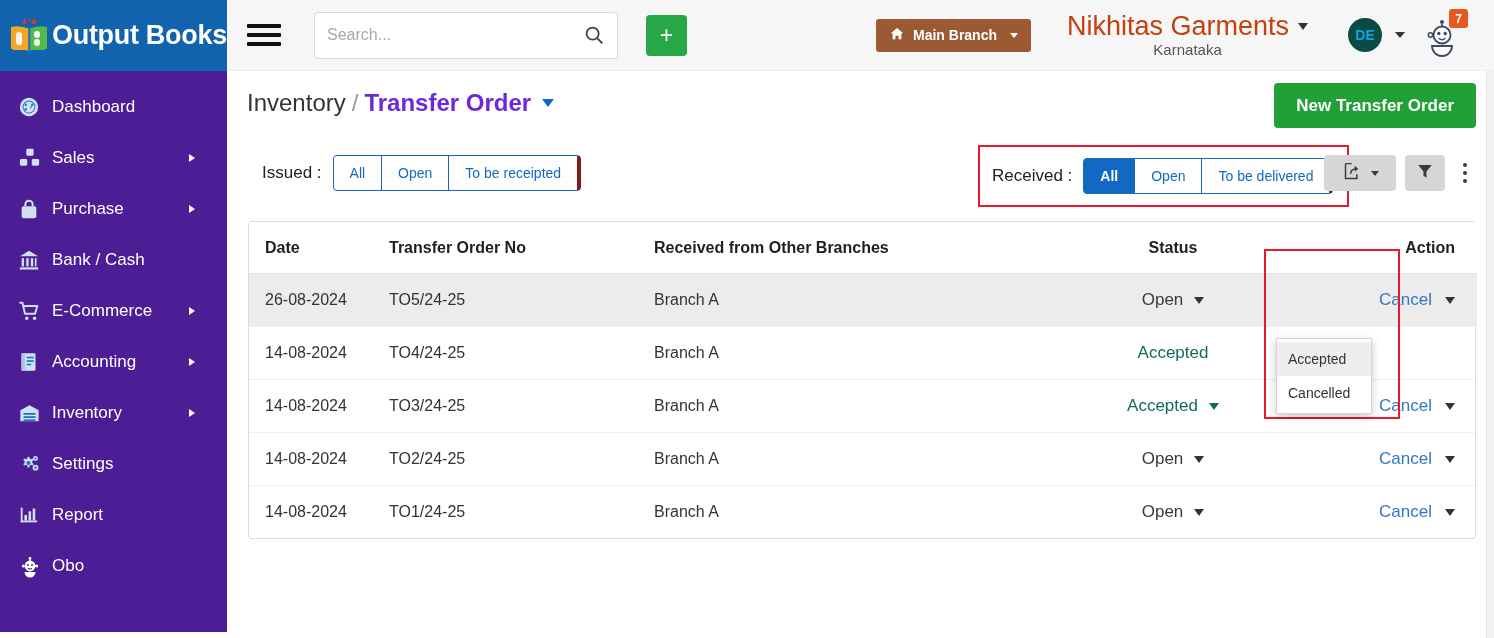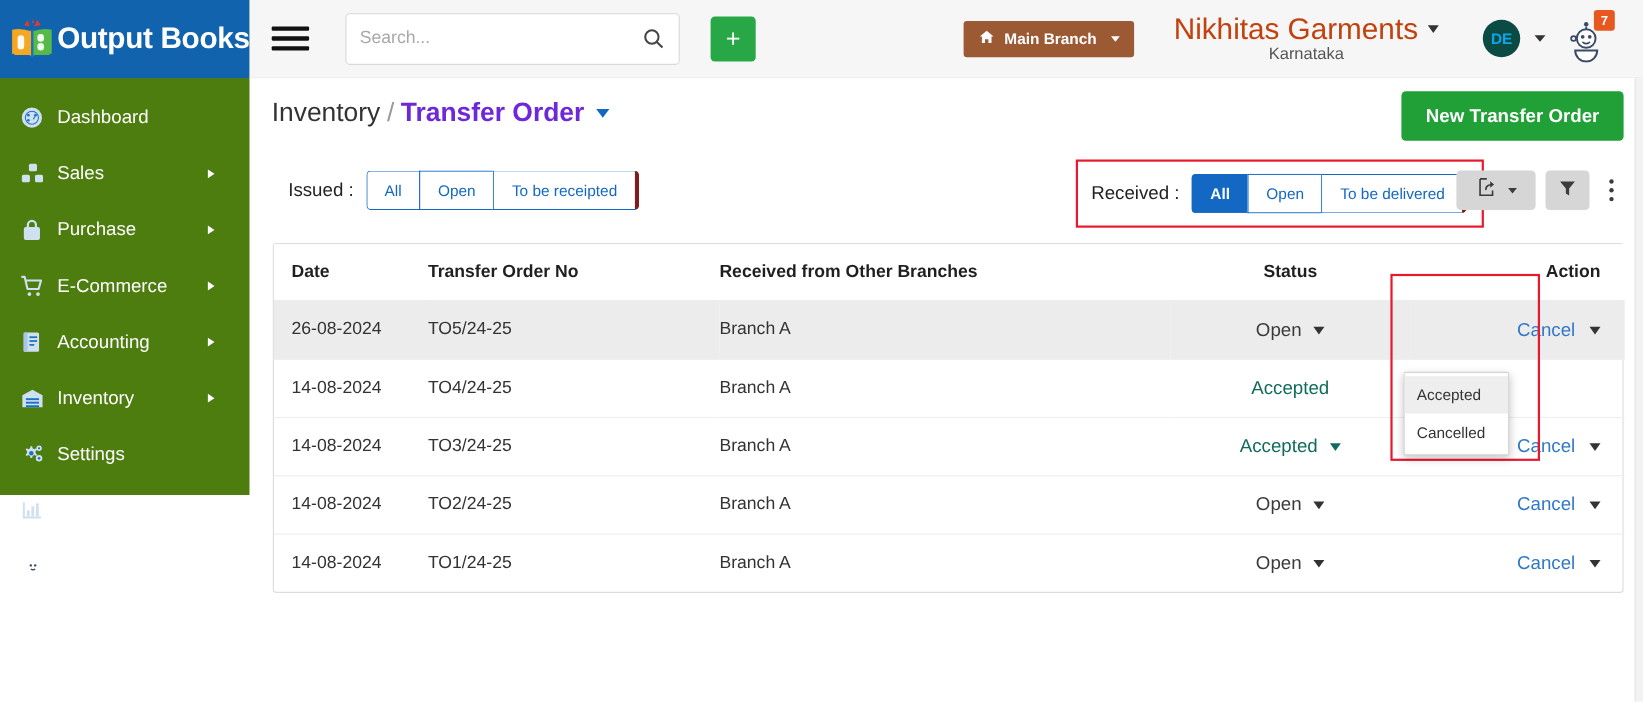--- a/index.html
+++ b/index.html
@@ -5,21 +5,21 @@
   * { box-sizing: border-box; margin: 0; padding: 0; }
   html, body {
     width: 1494px; height: 638px;
     font-family: "Liberation Sans", sans-serif;
     background: #ffffff; overflow: hidden;
   }
   .app { position: relative; width: 1494px; height: 638px; display: flex; }
 
   
   .sidebar {
-    width: 227px; height: 450px; background: #4d7c0f;
+    width: 227px; height: 632px; background: #4c1d95;
     flex: 0 0 227px; position: relative;
   }
   .brand {
     height: 71px; background: #1263ad; display: flex; align-items: center;
     padding-left: 10px; gap: 2px;
   }
   .brand-logo { width: 40px; height: 38px; flex: 0 0 40px; position: relative; }
   .brand-text {
     color: #ffffff; font-size: 27px; font-weight: bold; letter-spacing: -0.3px;
     white-space: nowrap;
@@ -272,20 +272,33 @@
         <span class="nav-icon">
           <svg width="22" height="22" viewBox="0 0 24 24" fill="#cfe0f1">
             <path d="M8 9 V7 a4 4 0 0 1 8 0 v2" stroke="#cfe0f1" stroke-width="2.2" fill="none"></path>
             <rect x="4" y="9" width="16" height="13" rx="2"></rect>
           </svg>
         </span>
         <span class="nav-label">Purchase</span>
         <span class="nav-caret"></span>
       </div>
 
+      <div class="nav-item">
+        <span class="nav-icon">
+          <svg width="22" height="22" viewBox="0 0 24 24" fill="#cfe0f1">
+            <path d="M12 2 L22 8 H2 Z"></path>
+            <rect x="4" y="10" width="2.6" height="9"></rect>
+            <rect x="9" y="10" width="2.6" height="9"></rect>
+            <rect x="14" y="10" width="2.6" height="9"></rect>
+            <rect x="18.4" y="10" width="1.8" height="9"></rect>
+            <rect x="2" y="20" width="20" height="2.4"></rect>
+          </svg>
+        </span>
+        <span class="nav-label">Bank / Cash</span>
+      </div>
 
       <div class="nav-item">
         <span class="nav-icon">
           <svg width="23" height="22" viewBox="0 0 24 24" fill="#cfe0f1">
             <path d="M1 3 h3.3 l2.8 12 h11 l2.4 -8.5 H6" stroke="#cfe0f1" stroke-width="2.1" fill="none" stroke-linejoin="round"></path>
             <circle cx="9" cy="20" r="1.9"></circle>
             <circle cx="17.5" cy="20" r="1.9"></circle>
           </svg>
         </span>
         <span class="nav-label">E-Commerce</span>

